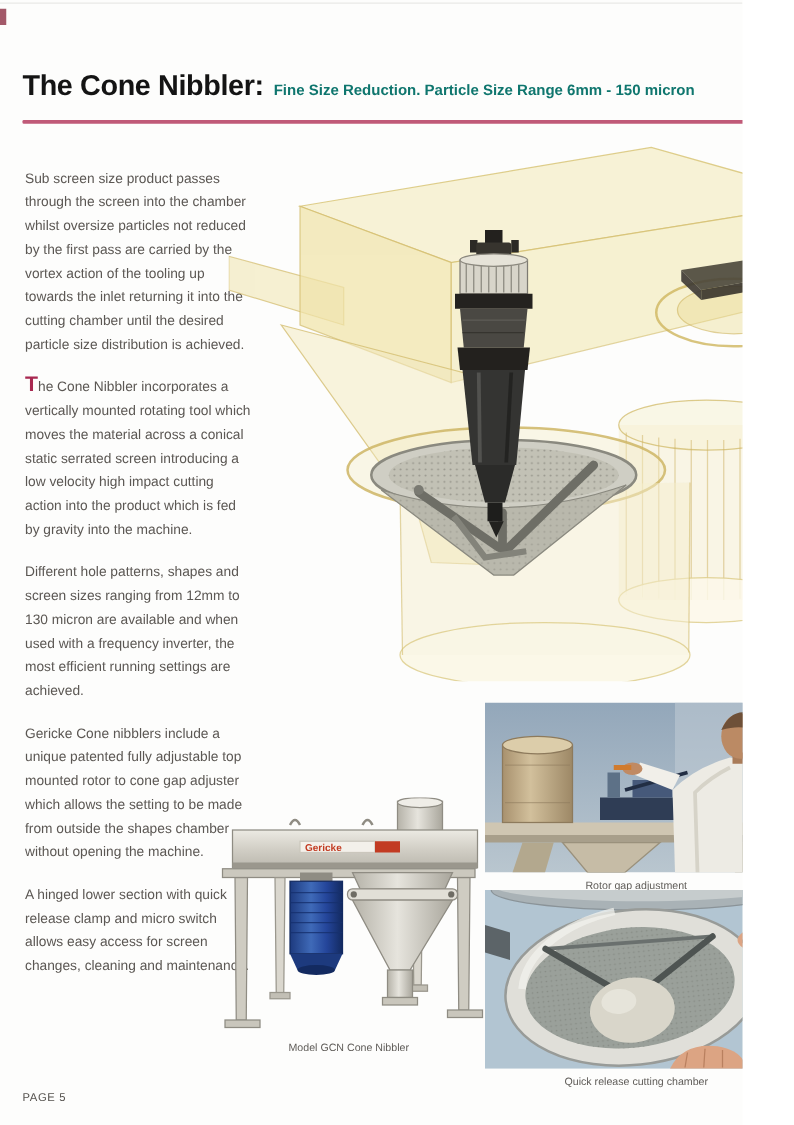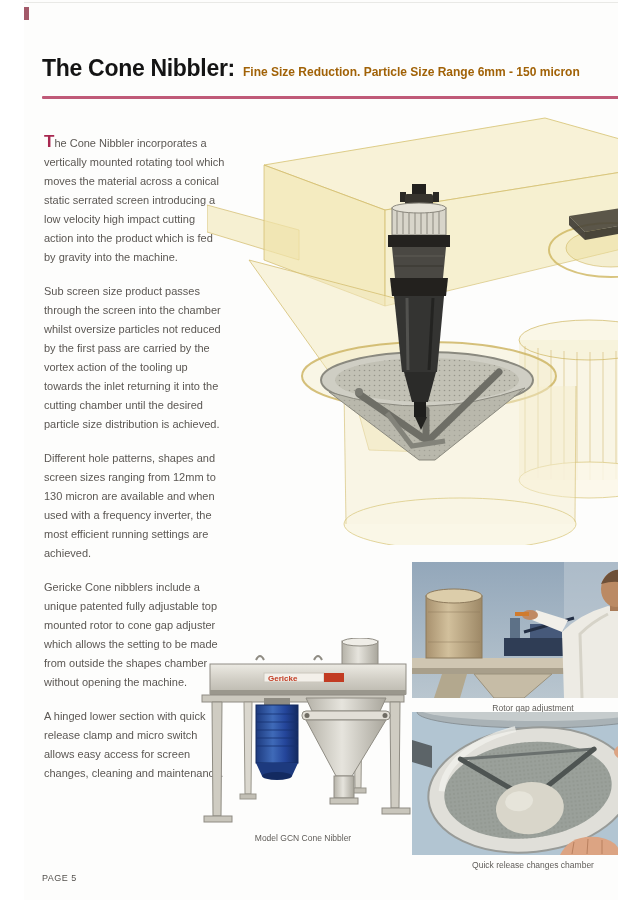--- a/index.html
+++ b/index.html
@@ -1,27 +1,27 @@
 <!DOCTYPE html>
 <html><head>
 <meta charset="utf-8">
 <style>
   html,body{margin:0;padding:0;background:#ffffff;}
   #page{
     position:relative;width:594px;height:900px;overflow:hidden;
-    background:#fdfdfc;font-family:"Liberation Sans",sans-serif;margin-left:24px;
+    background:#fdfdfc;font-family:"Liberation Sans",sans-serif;
   }
   .top-edge{position:absolute;top:2px;left:0;width:100%;height:1px;background:#e9e9e6;}
   .reg-mark{position:absolute;top:7px;left:0;width:5px;height:13px;background:#8c2f44;opacity:.8;}
 
   
   .header{position:absolute;left:18px;top:55px;width:600px;}
   .title-line{display:flex;align-items:baseline;gap:8px;white-space:nowrap;}
   .title{font-size:23px;font-weight:bold;color:#141414;letter-spacing:-0.3px;}
-  .subtitle{font-size:12px;font-weight:bold;color:#a16207;}
+  .subtitle{font-size:12px;font-weight:bold;color:#0f766e;}
   .rule{position:absolute;left:18px;top:96px;width:613px;height:3px;background:#c05a78;border-radius:1px;}
 
   
   .copy{position:absolute;left:20px;top:134px;width:183px;color:#5b5753;
         font-size:11px;line-height:19px;}
   .copy p{margin:0 0 15px 0;}
   .dropcap{color:#a82850;font-size:17px;font-weight:bold;line-height:14px;}
 
   
   .fig{position:absolute;}
@@ -44,22 +44,22 @@
 
   <div class="header">
     <div class="title-line">
       <span class="title">The Cone Nibbler:</span>
       <span class="subtitle">Fine Size Reduction. Particle Size Range 6mm - 150 micron</span>
     </div>
   </div>
   <div class="rule"></div>
 
   <div class="copy">
+    <p>Sub screen size product passes through the screen into the chamber whilst oversize particles not reduced by the first pass are carried by the vortex action of the tooling up towards the inlet returning it into the cutting chamber until the desired particle size distribution is achieved.</p>
     <p><span class="dropcap">T</span><span>he Cone Nibbler incorporates a vertically mounted rotating tool which moves the material across a conical static serrated screen introducing a low velocity high impact cutting action into the product which is fed by gravity into the machine.</span></p>
-    <p>Sub screen size product passes through the screen into the chamber whilst oversize particles not reduced by the first pass are carried by the vortex action of the tooling up towards the inlet returning it into the cutting chamber until the desired particle size distribution is achieved.</p>
     <p>Different hole patterns, shapes and screen sizes ranging from 12mm to 130 micron are available and when used with a frequency inverter, the most efficient running settings are achieved.</p>
     <p>Gericke Cone nibblers include a unique patented fully adjustable top mounted rotor to cone gap adjuster which allows the setting to be made from outside the shapes chamber without opening the machine.</p>
     <p>A hinged lower section with quick release clamp and micro switch allows easy access for screen changes, cleaning and maintenance.</p>
   </div>
 
   <div class="fig fig-render">
     <svg width="452" height="437" viewBox="0 0 452 437">
       <defs>
         <pattern id="coneMesh" width="5" height="5" patternUnits="userSpaceOnUse">
           <circle cx="2.5" cy="2.5" r="0.8" fill="#97968c"></circle>
@@ -283,17 +283,17 @@
       <polygon points="0,28 20,34 20,56 0,50" fill="#5c6468"></polygon>
       <rect x="228" y="18" width="14" height="42" fill="#e9e7df"></rect>
       <path d="M242,26 L206,34 Q198,40 206,46 L242,54 Z" fill="#dca483"></path>
       <line x1="210" y1="38" x2="236" y2="34" stroke="#b9805f"></line>
       <line x1="210" y1="44" x2="236" y2="48" stroke="#b9805f"></line>
       <path d="M148,143 Q158,122 186,125 Q208,129 208,143 Z" fill="#dca483"></path>
       <line x1="162" y1="130" x2="160" y2="142" stroke="#b9805f"></line>
       <line x1="176" y1="127" x2="175" y2="142" stroke="#b9805f"></line>
       <line x1="190" y1="128" x2="190" y2="142" stroke="#b9805f"></line>
     </svg>
-    <div class="caption">Quick release changes chamber</div>
+    <div class="caption">Quick release cutting chamber</div>
   </div>
 
   <div class="footer">PAGE 5</div>
 </div>
 
 </body></html>

